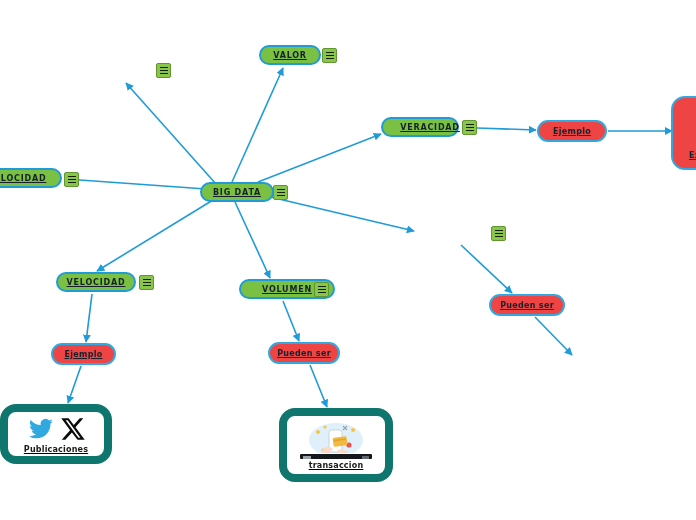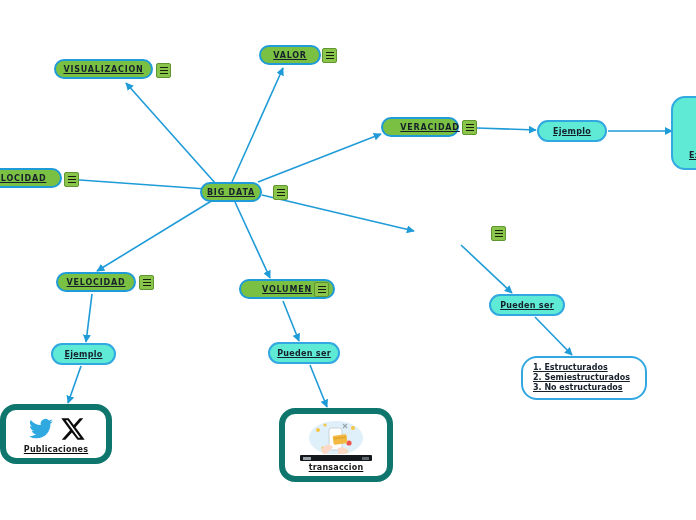--- a/index.html
+++ b/index.html
@@ -38,21 +38,21 @@
     background: #7ac143;
     border: 2px solid #1f9bd8;
     border-radius: 14px;
     color: #17202a;
     font-weight: bold;
     font-size: 8px;
     letter-spacing: 0.8px;
     height: 20px;
   }
   .node-white {
-    background: #5eead4;
+    background: #ef4444;
     border: 2px solid #31a8e0;
     border-radius: 14px;
     color: #16202b;
     font-weight: bold;
     font-size: 8px;
     letter-spacing: 0.3px;
     height: 22px;
   }
   .node-list {
     background: #ffffff;
@@ -61,21 +61,21 @@
     color: #16202b;
     font-weight: bold;
     font-size: 8px;
     line-height: 10px;
     padding: 5px 10px;
     text-align: left;
     display: block;
   }
   .node-image {
     background: #ffffff;
-    border: 6px solid #0f766e;
+    border: 8px solid #0f766e;
     border-radius: 16px;
     display: flex;
     flex-direction: column;
     align-items: center;
     justify-content: center;
     padding: 4px;
   }
   .img-caption {
     font-size: 8px;
     font-weight: bold;
@@ -182,32 +182,29 @@
 
     <line x1="283" y1="301" x2="299" y2="341" stroke="#1f9bd8" stroke-width="1.6" marker-end="url(#arrow)"></line>
 
     <line x1="310" y1="365" x2="327" y2="407" stroke="#1f9bd8" stroke-width="1.6" marker-end="url(#arrow)"></line>
 
     <line x1="461" y1="245" x2="512" y2="293" stroke="#1f9bd8" stroke-width="1.6" marker-end="url(#arrow)"></line>
 
     <line x1="535" y1="317" x2="572" y2="355" stroke="#1f9bd8" stroke-width="1.6" marker-end="url(#arrow)"></line>
   </svg>
 
-  <div class="node node-green" style="left:200px; top:182px; width:62px;">
+  <div class="node node-green" style="left:200px; top:182px; width:74px;">
     <span>BIG DATA</span>
   </div>
   <div class="menu-badge" style="left:273px; top:185px;">
     <span></span>
       <span></span>
       <span></span>
   </div>
 
-  <div class="node node-green" style="left:54px; top:59px; width:99px;">
-    <span>VISUALIZACION</span>
-  </div>
   <div class="menu-badge" style="left:156px; top:63px;">
     <span></span>
       <span></span>
       <span></span>
   </div>
 
   <div class="node node-green" style="left:259px; top:45px; width:62px;">
     <span>VALOR</span>
   </div>
   <div class="menu-badge" style="left:322px; top:48px;">
@@ -311,19 +308,14 @@
       </svg>
     </div>
     <div class="trans-bar"></div>
     <div class="img-caption">transaccion</div>
   </div>
 
   <div class="node node-white" style="left:489px; top:294px; width:76px;">
     <span>Pueden ser</span>
   </div>
 
-  <div class="node node-list" style="left:521px; top:356px; width:126px;">
-    <div>1. Estructurados</div>
-    <div>2. Semiestructurados</div>
-    <div>3. No estructurados</div>
-  </div>
 
 </div>
 
 </body></html>

